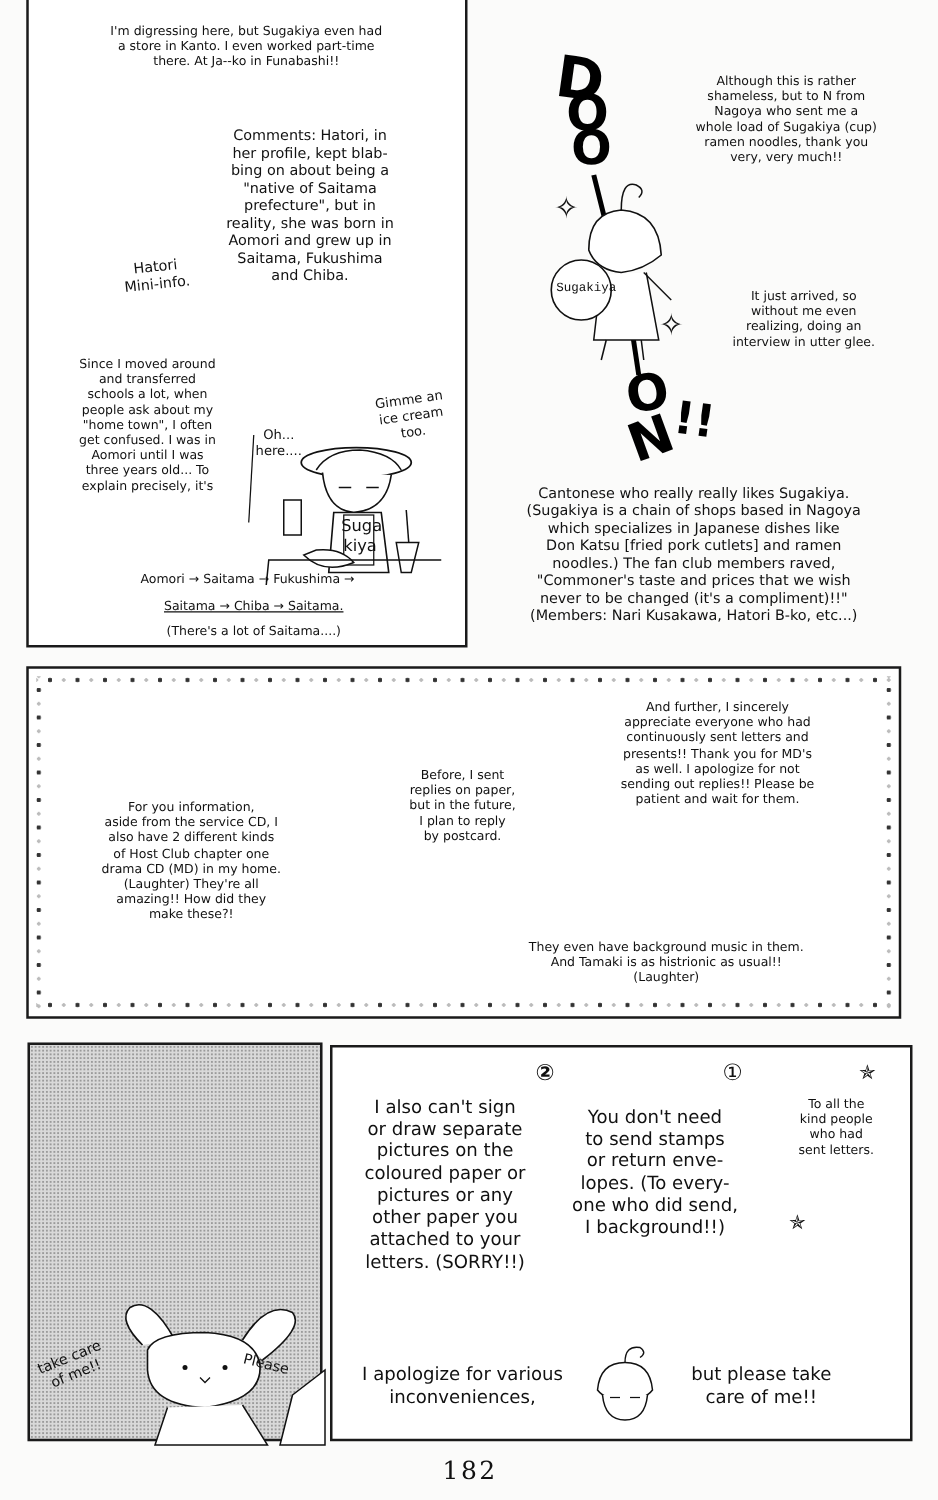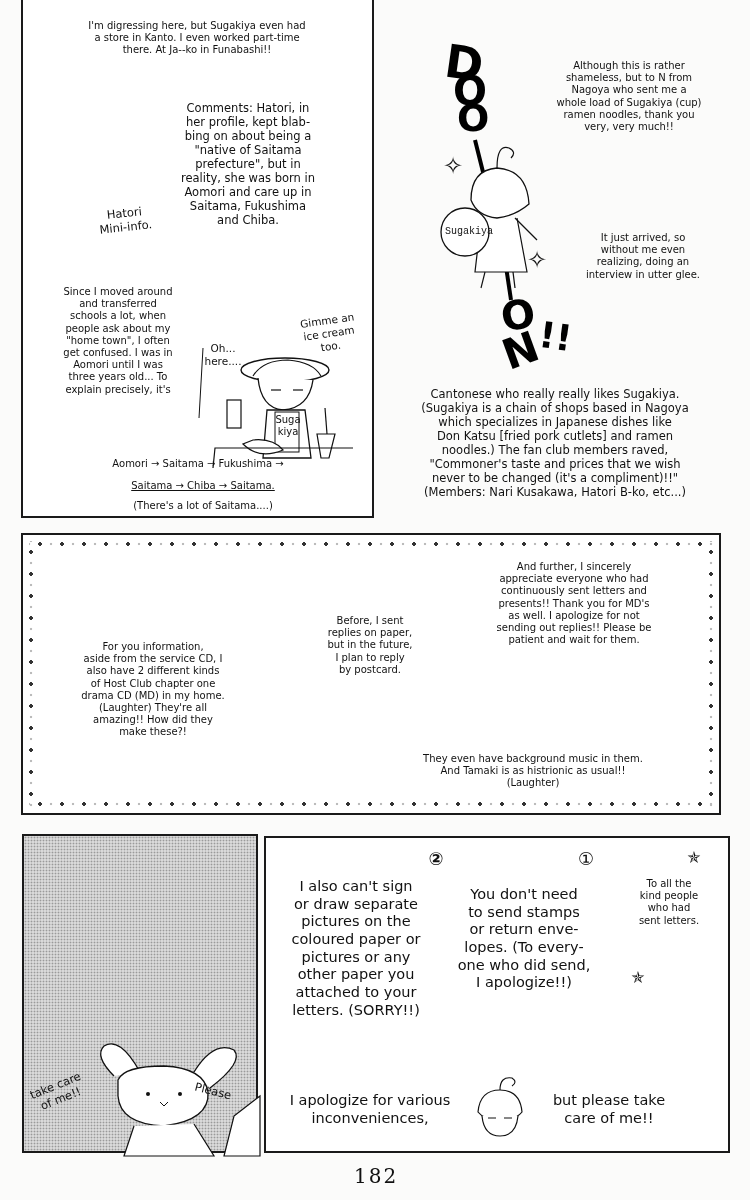--- a/index.html
+++ b/index.html
@@ -47,21 +47,21 @@
 
   <div class="t f12" style="left:62px; top:208px; width:80px; transform:rotate(-6deg);">Hatori
 Mini-info.</div>
 
   <div class="t f12" style="left:145px; top:103px; width:160px;">Comments:  Hatori, in
 her profile, kept blab-
 bing on about being a
 "native of Saitama
 prefecture", but in
 reality, she was born in
-Aomori and care up in
+Aomori and grew up in
 Saitama, Fukushima
 and Chiba.</div>
 
   <div class="t f14" style="left:2px; top:288px; width:186px;">Since I moved around
 and transferred
 schools a lot, when
 people ask about my
 "home town", I often
 get confused.  I was in
 Aomori until I was
@@ -83,21 +83,21 @@
     <line x1="80" y1="42" x2="90" y2="42" stroke="#111" stroke-width="1.2"></line>
     <path d="M54 62 L50 110 L98 110 L92 62 Z" fill="#fff" stroke="#111" stroke-width="1.3"></path>
     <rect x="62" y="64" width="24" height="40" fill="#fff" stroke="#111" stroke-width="1"></rect>
     <rect x="14" y="52" width="14" height="28" fill="#fff" stroke="#111" stroke-width="1.2"></rect>
     <path d="M30 96 Q46 112 70 102 Q60 90 40 92 Z" fill="#fff" stroke="#111" stroke-width="1.2"></path>
     <path d="M104 86 L122 86 L116 110 L108 110 Z" fill="#fff" stroke="#111" stroke-width="1.2"></path>
     <line x1="112" y1="60" x2="114" y2="86" stroke="#111" stroke-width="1.2"></line>
     <path d="M0 120 L2 100 L140 100" fill="none" stroke="#111" stroke-width="1.2"></path>
     <line x1="-10" y1="0" x2="-14" y2="70" stroke="#111" stroke-width="1"></line>
   </svg>
-  <div class="t" style="left:250px; top:416px; width:30px; font-size:10px;">Suga
+  <div class="t" style="left:250px; top:416px; width:30px; font-size:13px;">Suga
 kiya</div>
 
   <div class="t f14" style="left:30px; top:460px; width:290px;">Aomori → Saitama → Fukushima →</div>
   <div class="t f14" style="left:40px; top:482px; width:280px;text-decoration:underline;">Saitama → Chiba → Saitama.</div>
   <div class="t f14" style="left:40px; top:502px; width:280px;">(There's a lot of Saitama....)</div>
 </div>
 
 <div style="position:absolute; left:375px; top:0; width:375px; height:525px;">
 
   <div class="sfx" style="left:70px; top:36px; font-size:46px; transform:rotate(8deg);">D</div>
@@ -213,21 +213,21 @@
 pictures or any
 other paper you
 attached to your
 letters.  (SORRY!!)</div>
 
   <div class="t f15" style="left:178px; top:48px; width:160px;">You don't need
 to send stamps
 or return enve-
 lopes.  (To every-
 one who did send,
-I apologize!!)</div>
+I background!!)</div>
 
   <div class="t f14" style="left:348px; top:40px; width:110px;">To all the
 kind people
 who had
 sent letters.</div>
 
   <div class="t f15" style="left:6px; top:254px; width:196px;">I apologize for various
 inconveniences,</div>
 
   <svg style="left:204px; top:238px;" width="60" height="64" viewBox="0 0 60 64">

